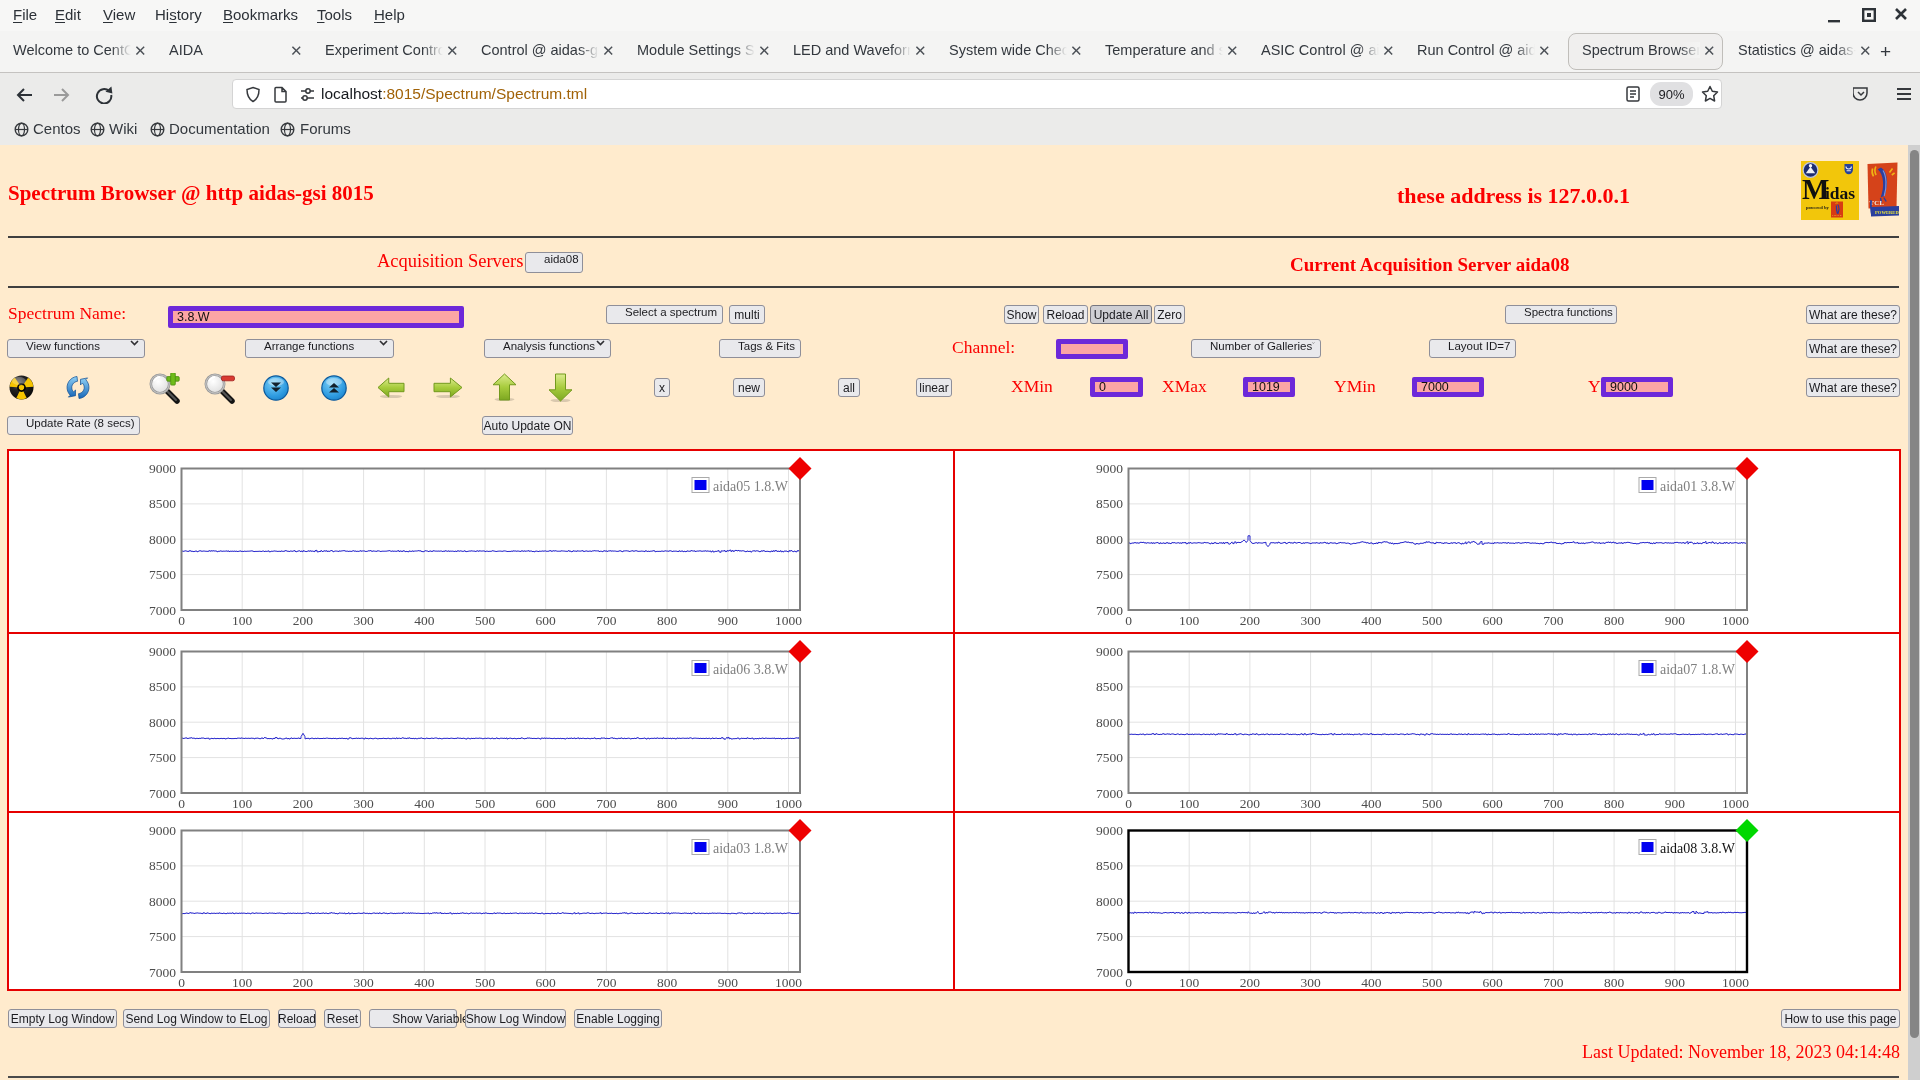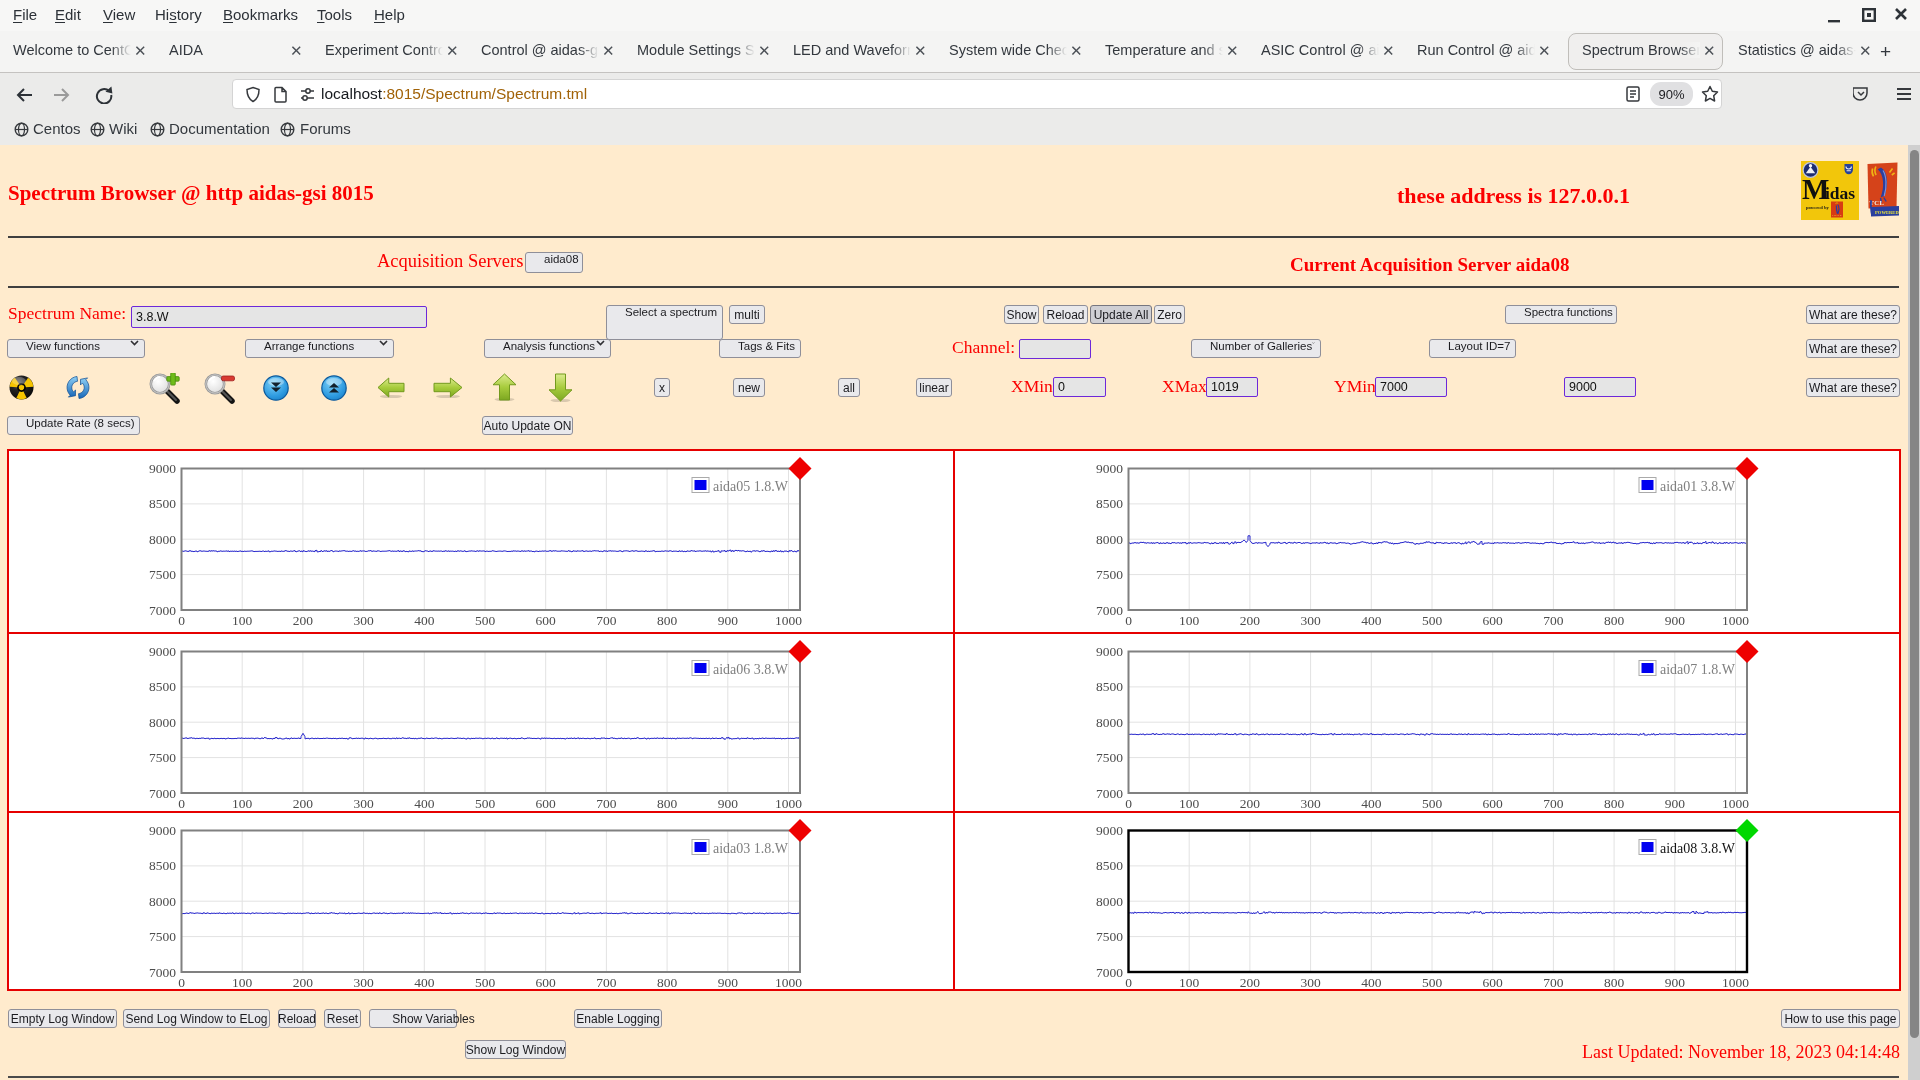--- a/index.html
+++ b/index.html
@@ -14,21 +14,21 @@
 .fade{position:absolute;right:0;top:0;width:20px;height:20px;background:linear-gradient(to right,rgba(244,244,243,0),#f4f4f3);}
 #activetab{position:absolute;left:1568px;top:2px;width:155px;height:37px;background:#f0efee;border:1px solid #c0beba;border-radius:8px;box-sizing:border-box;}
 #toolbar{position:absolute;left:0;top:73px;width:1920px;height:43px;background:#ebebea;}
 #urlbar{position:absolute;left:232px;top:79px;width:1490px;height:30px;background:#ffffff;border:1px solid #d4d4d4;border-radius:4px;box-sizing:border-box;}
 #bmbar{position:absolute;left:0;top:116px;width:1920px;height:29px;background:#ebebea;}
 .bmi{position:absolute;top:5px;font-size:15px;color:#33383e;}
 .redlbl{position:absolute;color:#fb0000;font-family:"Liberation Serif",serif;font-size:17.5px;white-space:nowrap;}
 .btn{position:absolute;background:#e9e9ec;border:1px solid #8f8f99;border-radius:3px;box-sizing:border-box;font-size:12px;color:#1b1b1f;display:flex;align-items:center;justify-content:center;white-space:nowrap;}
 .sel{position:absolute;background:#e9e9ec;border:1px solid #8f8f99;border-radius:3px;box-sizing:border-box;font-size:11.5px;color:#1b1b1f;display:flex;align-items:flex-start;white-space:nowrap;padding-left:18px;}
 .sel .cv{margin-left:auto;margin-right:5px;}
-.inp{position:absolute;background:#e5e5e5;border:1px solid #6d28d9;border-radius:2px;box-sizing:border-box;font-size:12.5px;color:#111;display:flex;align-items:center;padding-left:4px;}
+.inp{position:absolute;background:#fca5a5;border:5px solid #6d28d9;border-radius:2px;box-sizing:border-box;font-size:12.5px;color:#111;display:flex;align-items:center;padding-left:4px;margin-left:37px;}
 .hr{position:absolute;height:2px;background:#3f3f3f;}
 svg text{font-family:"Liberation Serif",serif;}
 </style></head><body>
 
 <div id="chrome">
 <div id="menubar">
 <div class="mi" style="left:13px"><u>F</u>ile</div>
 <div class="mi" style="left:55px"><u>E</u>dit</div>
 <div class="mi" style="left:103px"><u>V</u>iew</div>
 <div class="mi" style="left:155px">Hi<u>s</u>tory</div>
@@ -182,21 +182,21 @@
 </svg>
 <div class="hr" style="left:8px;top:236px;width:1891px"></div>
 <div class="redlbl" style="left:377px;top:251px;font-size:18.5px">Acquisition Servers</div>
 <div class="sel" style="left:525px;top:252px;width:58px;height:21px;font-size:11.5px">aida08<svg class="cv" width="9" height="6" viewBox="0 0 9 6">
       <path d="M1 1 L4.5 4.5 L8 1" fill="none" stroke="#2f2f33" stroke-width="1.6"></path>
     </svg></div>
 <div class="redlbl" style="left:1290px;top:254px;font-size:19px;font-weight:bold">Current Acquisition Server aida08</div>
 <div class="hr" style="left:8px;top:286px;width:1891px"></div>
 <div class="redlbl" style="left:8px;top:303px">Spectrum Name:</div>
 <div class="inp" style="left:131px;top:306px;width:296px;height:22px">3.8.W</div>
-<div class="sel" style="left:606px;top:305px;width:117px;height:35px;font-size:11.5px">Select a spectrum<svg class="cv" width="9" height="6" viewBox="0 0 9 6">
+<div class="sel" style="left:606px;top:305px;width:117px;height:19px;font-size:11.5px">Select a spectrum<svg class="cv" width="9" height="6" viewBox="0 0 9 6">
       <path d="M1 1 L4.5 4.5 L8 1" fill="none" stroke="#2f2f33" stroke-width="1.6"></path>
     </svg></div>
 <div class="btn" style="left:729px;top:305px;width:36px;height:19px;">multi</div>
 <div class="btn" style="left:1004px;top:305px;width:35px;height:19px;">Show</div>
 <div class="btn" style="left:1043px;top:305px;width:45px;height:19px;">Reload</div>
 <div class="btn" style="left:1090px;top:305px;width:62px;height:19px;background:#cfcfd4;border-color:#76767f;">Update All</div>
 <div class="btn" style="left:1154px;top:305px;width:31px;height:19px;">Zero</div>
 <div class="sel" style="left:1505px;top:305px;width:112px;height:19px;font-size:11.5px">Spectra functions<svg class="cv" width="9" height="6" viewBox="0 0 9 6">
       <path d="M1 1 L4.5 4.5 L8 1" fill="none" stroke="#2f2f33" stroke-width="1.6"></path>
     </svg></div>
@@ -602,18 +602,18 @@
     <rect x="683" y="26.5" width="17" height="15" fill="#ffffff" stroke="#aaaaaa" stroke-width="1"></rect>
     <rect x="685.5" y="29" width="12" height="10" fill="#0000f0"></rect>
     <text x="704" y="39.5" font-size="14" fill="#141414">aida08 3.8.W</text>
     <polygon points="791,6 802.5,17.5 791,29 779.5,17.5" fill="#00d800"></polygon>
   </svg>
 <div class="btn" style="left:8px;top:1009px;width:109px;height:19px;">Empty Log Window</div>
 <div class="btn" style="left:123px;top:1009px;width:147px;height:19px;">Send Log Window to ELog</div>
 <div class="btn" style="left:278px;top:1009px;width:38px;height:19px;">Reload</div>
 <div class="btn" style="left:324px;top:1009px;width:37px;height:19px;">Reset</div>
 <div class="btn" style="left:369px;top:1009px;width:88px;height:19px;padding-left:41px;">Show Variables</div>
-<div class="btn" style="left:465px;top:1009px;width:101px;height:19px;margin-top:31px;">Show Log Window</div>
+<div class="btn" style="left:465px;top:1009px;width:101px;height:19px;">Show Log Window</div>
 <div class="btn" style="left:574px;top:1009px;width:88px;height:19px;">Enable Logging</div>
 <div class="btn" style="left:1781px;top:1009px;width:119px;height:19px;">How to use this page</div>
 <div class="redlbl" style="left:1582px;top:1042px;font-size:18px">Last Updated: November 18, 2023 04:14:48</div>
 <div class="hr" style="left:8px;top:1076px;width:1891px;background:#4a4a4a"></div>
 <div class="abs" style="left:1908px;top:145px;width:12px;height:935px;background:#cfcfcf"></div>
 <div class="abs" style="left:1909.5px;top:150px;width:9px;height:888px;background:#858585;border-radius:5px"></div>
 </body></html>

